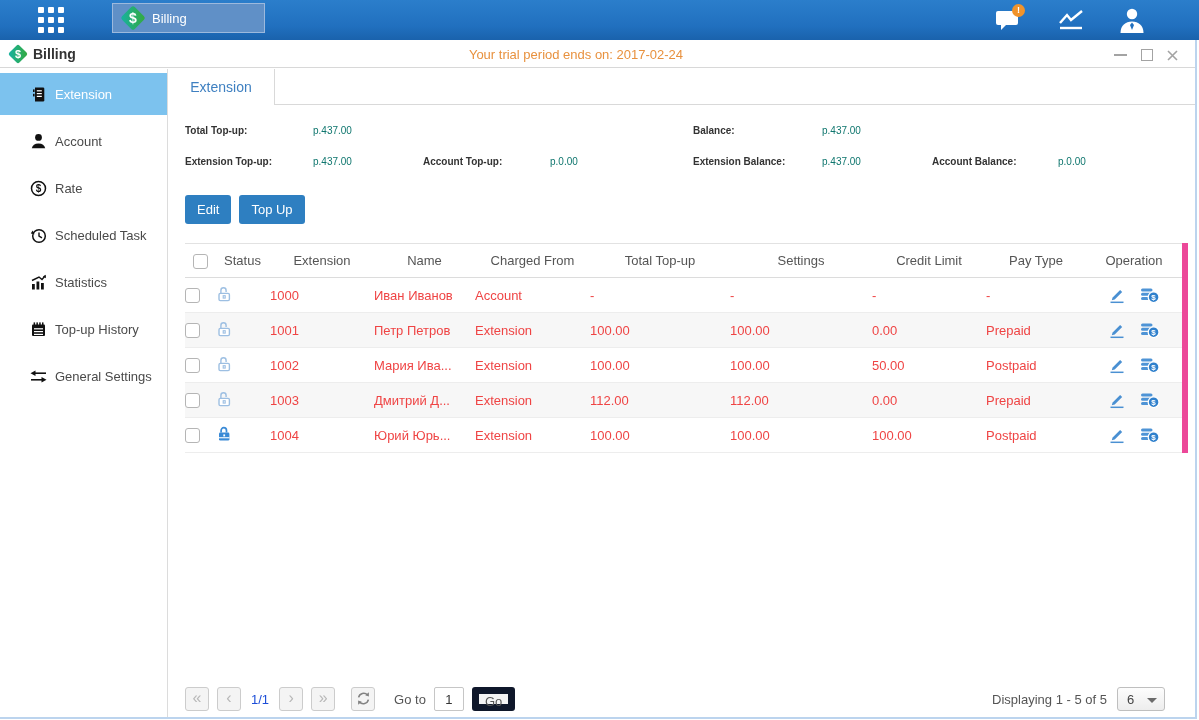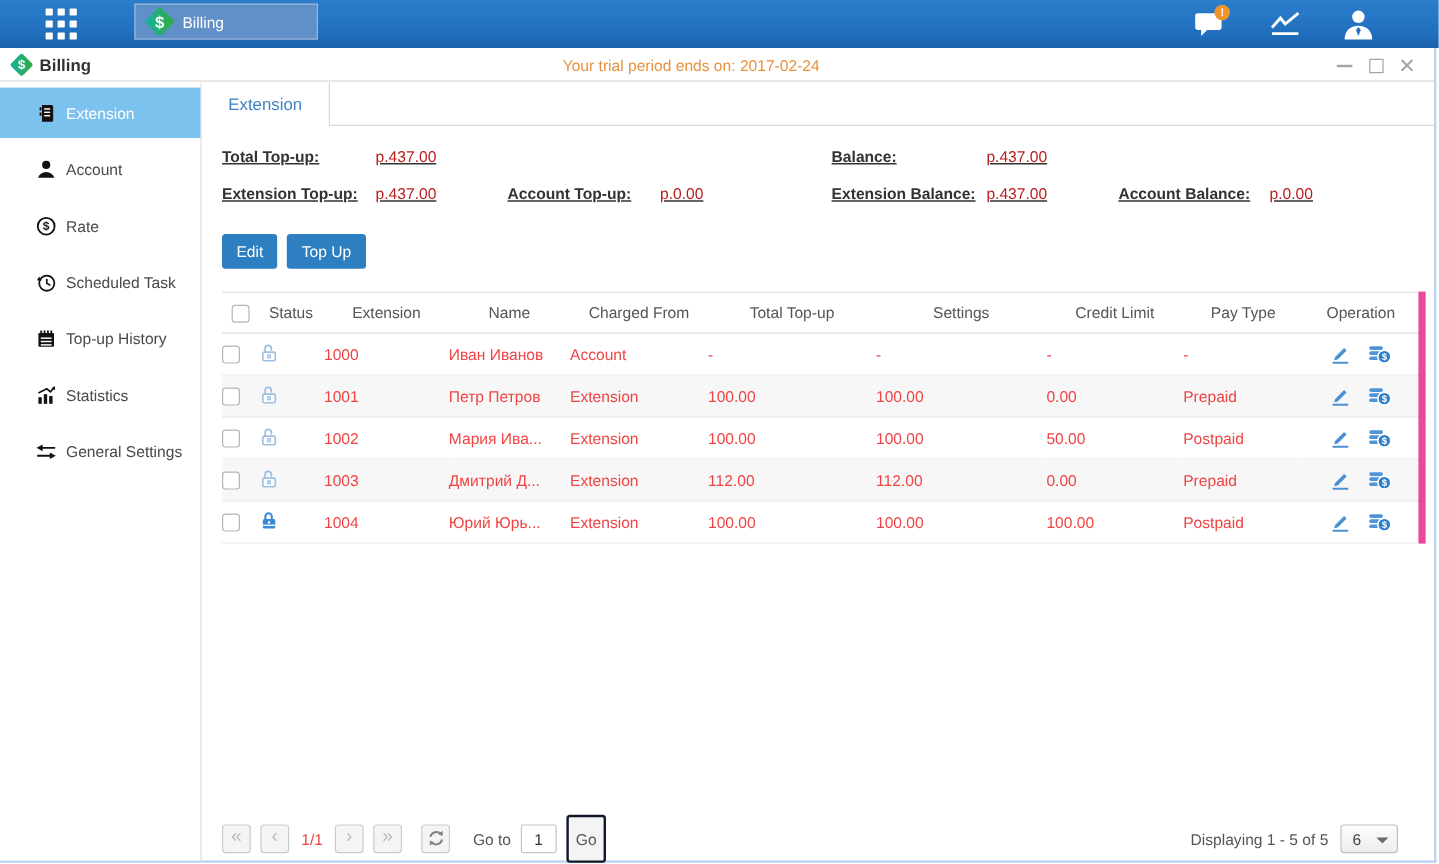--- a/index.html
+++ b/index.html
@@ -40,25 +40,25 @@
   color:#4a4a4a; font-size:13px; cursor:pointer; }
 .side-item.active { background:#7cc2ee; color:#fff; }
 .side-item svg { flex:0 0 17px; }
 .main { flex:1; position:relative; }
 .tabbar { position:relative; height:36px; border-bottom:1px solid #d9d9d9; }
 .tab { position:absolute; left:0; top:0; width:107px; height:36px; background:#fff;
   border-right:1px solid #d9d9d9; display:flex; align-items:center; justify-content:center;
   color:#3f80c1; font-size:14px; cursor:pointer; }
 .content { position:absolute; left:0; top:36px; right:0; bottom:0; }
 
-.sgrid { position:absolute; top:10px; display:grid; grid-auto-rows:31px; align-items:center; font-size:13px;text-decoration:underline; }
+.sgrid { position:absolute; top:10px; display:grid; grid-auto-rows:31px; align-items:center; font-size:10px; }
 .sgrid.left { left:17px; grid-template-columns:128px 110px 127px auto; }
 .sgrid.right { left:525px; grid-template-columns:129px 110px 126px auto; }
 .sgrid .lbl { font-weight:bold; color:#333; }
-.sgrid .val { color:#b91c1c; }
+.sgrid .val { color:#0f766e; }
 
 .btns { position:absolute; left:17px; top:90px; display:flex; gap:8px;justify-content:space-between; }
 .btn { height:29px; background:#2e7fc1; color:#fff; font-size:13px; border:none; border-radius:3px;
   padding:0 12px; cursor:pointer; font-family:inherit; }
 
 .tbl { position:absolute; left:17px; top:138px; width:1000px; border-collapse:collapse; table-layout:fixed;
   border-right:6px solid #ec4899; }
 .tbl th { height:34px; font-weight:normal; color:#555; font-size:13px; text-align:center;
   border-top:1px solid #e2e2e2; border-bottom:1px solid #dcdcdc; background:#fff; }
 .tbl td { height:35px; text-align:left; font-size:13px; color:#ef4444; border-bottom:1px solid #ededed; }
@@ -68,25 +68,25 @@
 .lock svg.closed { display:none; }
 .lock.locked svg.closed { display:inline; }
 .ops { display:flex; align-items:center; justify-content:center; gap:14px; }
 .ops svg { cursor:pointer; }
 
 .pager { position:absolute; left:17px; top:582px; width:1000px; height:24px; font-size:13px; color:#555; }
 .pleft { display:flex; align-items:center; gap:8px; height:24px; }
 .pbtn { width:24px; height:24px; border:1px solid #ccc; border-radius:3px; background:#f4f4f4;
   color:#b8b8b8; font-size:16px; display:flex; align-items:center; justify-content:center; cursor:pointer;
   padding-bottom:2px; }
-.pind { margin:0 2px; color:#ef4444; }
+.pind { margin:0 2px; color:#1d4ed8; }
 .goto { margin-left:11px; }
 .ginput { width:30px; height:24px; border:1px solid #c6c6c6; text-align:center; font-size:13px;
   color:#333; font-family:inherit; border-radius:2px; }
-.gbtn { height:40px; padding:0 6px; background:#f4f4f4; border:2px solid #0f172a; border-radius:3px;
+.gbtn { height:24px; padding:0 6px; background:#f4f4f4; border:7px solid #0f172a; border-radius:3px;
   color:#555; font-size:13px; font-family:inherit; cursor:pointer; }
 .pright { position:absolute; right:20px; top:0; height:24px; display:flex; align-items:center; gap:10px; }
 .select { width:48px; height:24px; border:1px solid #bfbfbf; border-radius:3px;
   background:linear-gradient(#fdfdfd,#ededed); display:flex; align-items:center; padding-left:9px;
   position:relative; color:#444; cursor:pointer; }
 .select::after { content:""; position:absolute; right:7px; top:10px; border-left:5px solid transparent;
   border-right:5px solid transparent; border-top:5px solid #6b6b6b; }
 </style>
 </head>
 <body>
@@ -181,40 +181,40 @@
       <div class="side-item">
         <svg width="17" height="17" viewBox="0 0 17 17">
           <circle cx="9" cy="9" r="6.3" fill="none" stroke="#111" stroke-width="1.5"></circle>
           <path d="M9,5.5 V9 L12,10.8" stroke="#111" stroke-width="1.4" fill="none"></path>
           <polygon points="0.8,6.5 4.6,7.2 2.6,3.4" fill="#111"></polygon>
         </svg>
         <span>Scheduled Task</span>
       </div>
       <div class="side-item">
         <svg width="17" height="17" viewBox="0 0 17 17">
+          <rect x="2" y="10" width="2.8" height="5.5" fill="#111"></rect>
+          <rect x="6.5" y="7.5" width="2.8" height="8" fill="#111"></rect>
+          <rect x="11" y="9" width="2.8" height="6.5" fill="#111"></rect>
+          <path d="M2,6.5 L9,3 l3,2.5 L15,2" stroke="#111" stroke-width="1.4" fill="none"></path>
+          <polygon points="15.8,0.8 15.9,4.2 12.9,2.6" fill="#111"></polygon>
+        </svg>
+        <span>Statistics</span>
+      </div>
+      <div class="side-item">
+        <svg width="17" height="17" viewBox="0 0 17 17">
           <rect x="2" y="3.6" width="13" height="11.4" rx="1" fill="#111"></rect>
           <rect x="3.6" y="1.4" width="1.5" height="3" fill="#111"></rect>
           <rect x="6.4" y="1.4" width="1.5" height="3" fill="#111"></rect>
           <rect x="9.2" y="1.4" width="1.5" height="3" fill="#111"></rect>
           <rect x="12" y="1.4" width="1.5" height="3" fill="#111"></rect>
           <rect x="4" y="7.2" width="9" height="1.2" fill="#fff"></rect>
           <rect x="4" y="10" width="9" height="1.2" fill="#fff"></rect>
           <rect x="4" y="12.8" width="9" height="1.2" fill="#fff"></rect>
         </svg>
         <span>Top-up History</span>
-      </div>
-      <div class="side-item">
-        <svg width="17" height="17" viewBox="0 0 17 17">
-          <rect x="2" y="10" width="2.8" height="5.5" fill="#111"></rect>
-          <rect x="6.5" y="7.5" width="2.8" height="8" fill="#111"></rect>
-          <rect x="11" y="9" width="2.8" height="6.5" fill="#111"></rect>
-          <path d="M2,6.5 L9,3 l3,2.5 L15,2" stroke="#111" stroke-width="1.4" fill="none"></path>
-          <polygon points="15.8,0.8 15.9,4.2 12.9,2.6" fill="#111"></polygon>
-        </svg>
-        <span>Statistics</span>
       </div>
       <div class="side-item">
         <svg width="17" height="17" viewBox="0 0 17 17">
           <path d="M4.5,5.2 H16" stroke="#111" stroke-width="1.6"></path>
           <polygon points="0.5,5.2 5.5,2.4 5.5,8 " fill="#111"></polygon>
           <path d="M1,11.8 H12.5" stroke="#111" stroke-width="1.6"></path>
           <polygon points="16.5,11.8 11.5,9 11.5,14.6" fill="#111"></polygon>
         </svg>
         <span>General Settings</span>
       </div>

